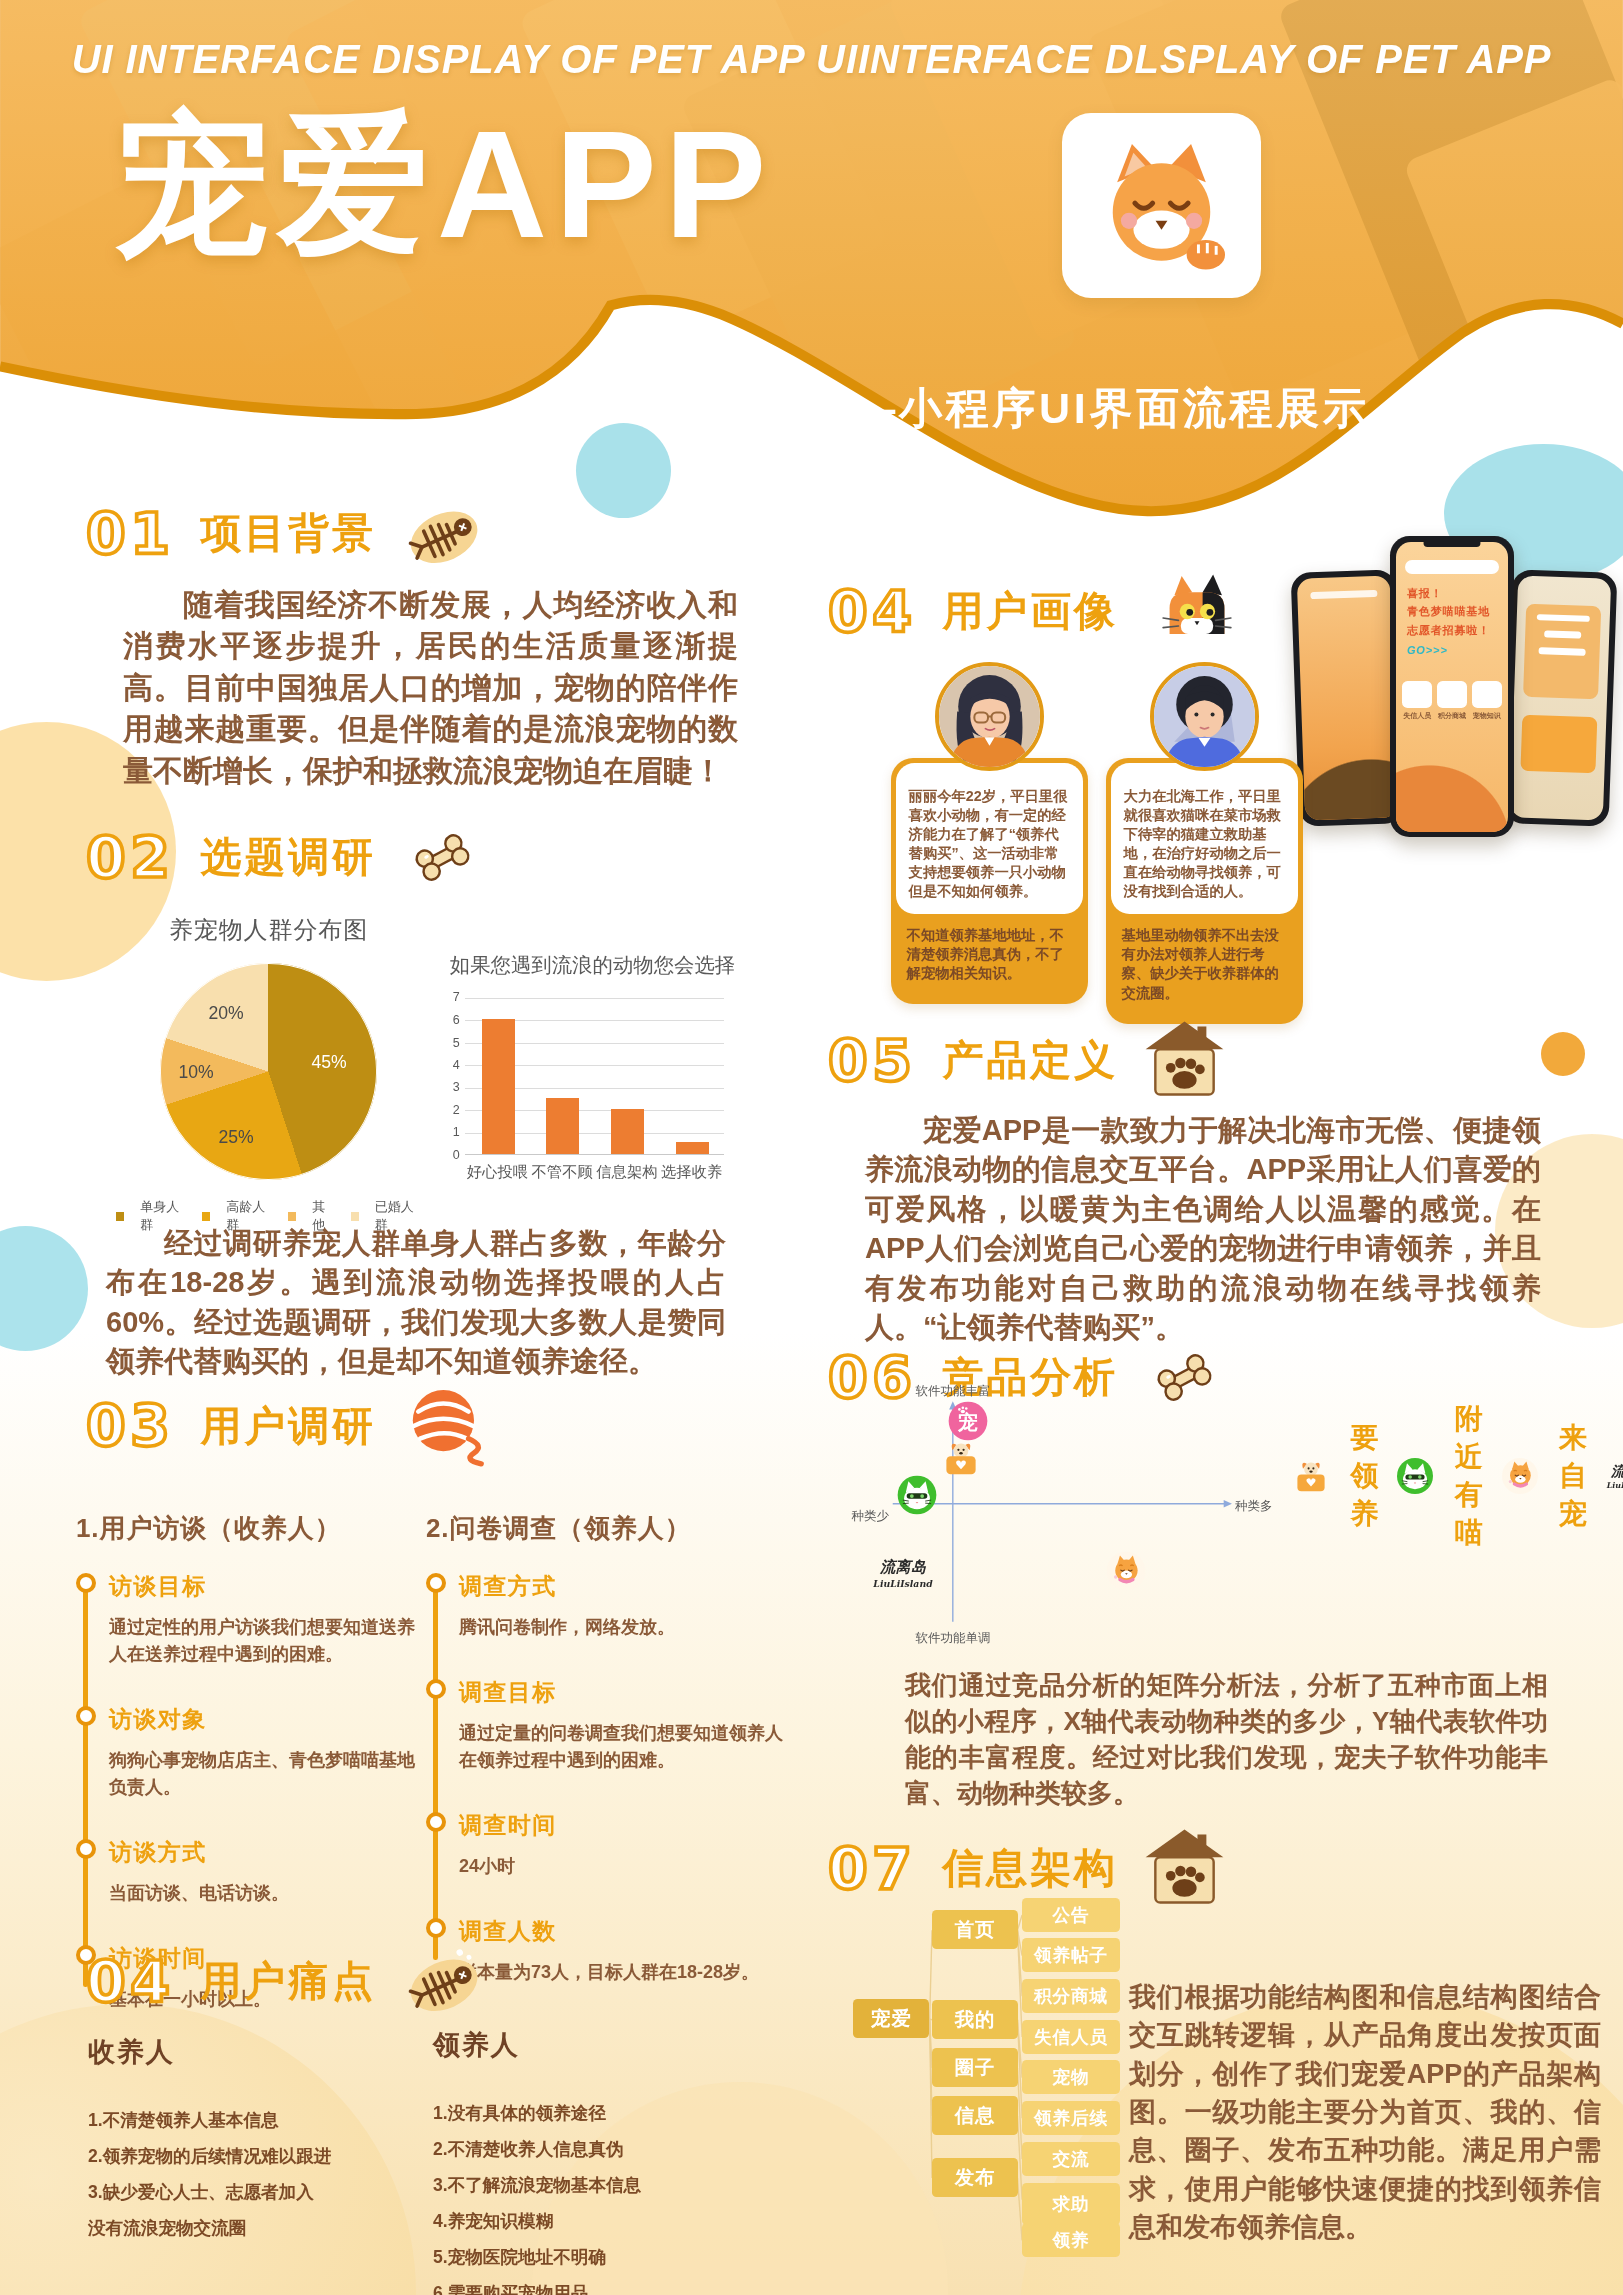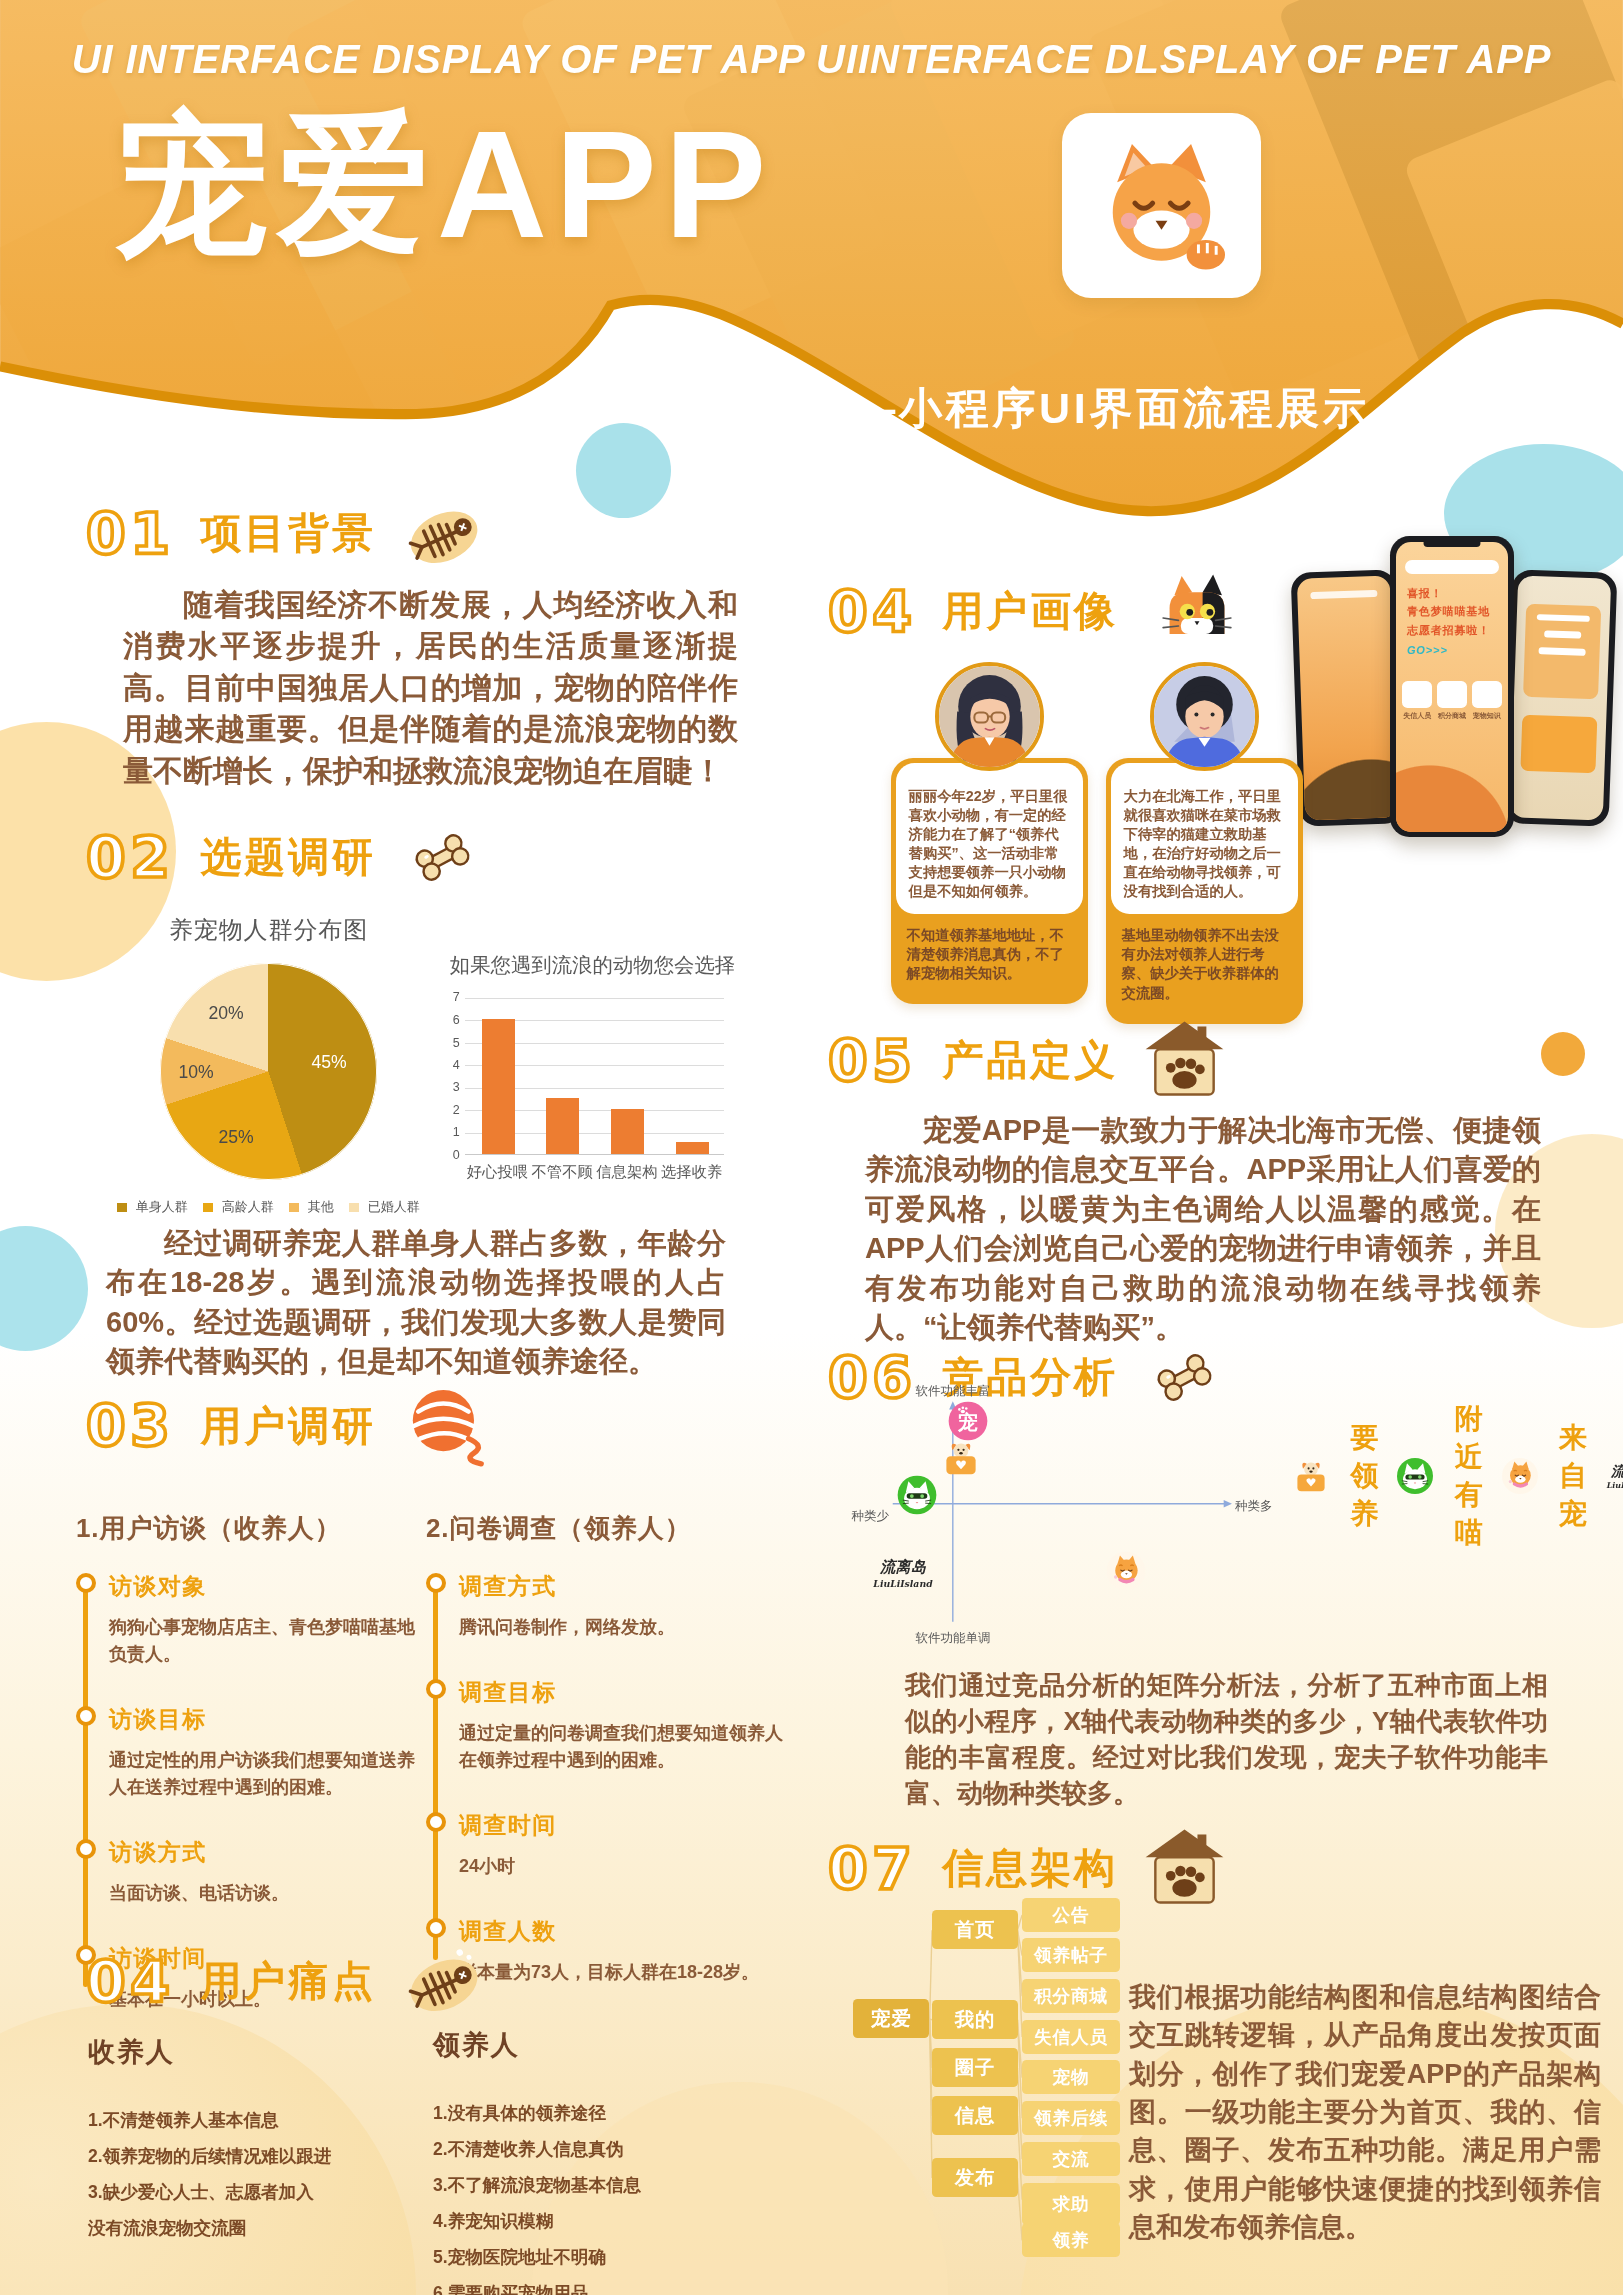--- a/index.html
+++ b/index.html
@@ -56,21 +56,21 @@
   .sec-icon{width:81px;height:81px;flex:none}
   .para{position:absolute;z-index:3;font-weight:700;color:#8a5a38}
   .indent{text-indent:2em}
   
   .pie-wrap{position:absolute;left:116px;top:914px;width:305px;z-index:3}
   .pie-title{text-align:center;font-size:24px;color:#595959;margin-bottom:16.7px;letter-spacing:0.9px}
   #pie-circle{position:relative;width:217px;height:217px;border-radius:50%;margin:0 auto;
     box-shadow:0 0 0 0.9px #fff inset}
   .pie-label{position:absolute;transform:translate(-50%,-50%);font-size:17.6px;color:#4a4a4a}
   #pie-legend{display:flex;justify-content:center;gap:15.7px;margin-top:18.5px}
-  .pie-leg-item{display:flex;align-items:center;gap:9px}
+  .pie-leg-item{display:flex;align-items:center;gap:16px}
   .pie-leg-sq{width:9.3px;height:9.3px}
   .pie-leg-txt{font-size:13px;color:#595959}
   
   .bar-wrap{position:absolute;left:433px;top:951px;width:319px;z-index:3}
   .bar-title{text-align:center;font-size:20.4px;color:#595959;margin-bottom:18.5px;white-space:nowrap}
   #bar-plot{position:relative;margin-left:32px;width:259px;height:157px;border-bottom:0.9px solid #c9c9c9}
   .bar-grid{position:absolute;left:0;width:100%;height:0.5px;background:#dcdcdc}
   .bar-tick{position:absolute;left:-21px;width:15.7px;text-align:right;font-size:12.5px;color:#595959}
   .bar{position:absolute;bottom:0;width:33px;background:#ed7d31}
   #bar-cats{margin-left:32px;width:259px;display:flex;justify-content:space-around;margin-top:7.4px}
@@ -460,26 +460,26 @@
   <span class="sec-title">用户调研</span>
   <svg class="sec-icon" style="width:90px;height:90px" viewBox="0 0 195 195" width="90" height="90">
       <use href="#icon-yarn"></use>
     </svg>
 </div>
 
 <div class="col" style="left:76px;top:1511px;width:345px">
   <div class="col-h">1.用户访谈（收养人）</div>
   <div class="timeline">
     <div class="tl-item">
+      <div class="tl-label">访谈目标</div>
+      <div class="tl-text">通过定性的用户访谈我们想要知道送养人在送养过程中遇到的困难。</div>
+    </div>
+    <div class="tl-item">
       <div class="tl-label">访谈对象</div>
       <div class="tl-text">狗狗心事宠物店店主、青色梦喵喵基地负责人。</div>
-    </div>
-    <div class="tl-item">
-      <div class="tl-label">访谈目标</div>
-      <div class="tl-text">通过定性的用户访谈我们想要知道送养人在送养过程中遇到的困难。</div>
     </div>
     <div class="tl-item">
       <div class="tl-label">访谈方式</div>
       <div class="tl-text">当面访谈、电话访谈。</div>
     </div>
     <div class="tl-item">
       <div class="tl-label">访谈时间</div>
       <div class="tl-text">基本在一小时以上。</div>
     </div>
   </div>

